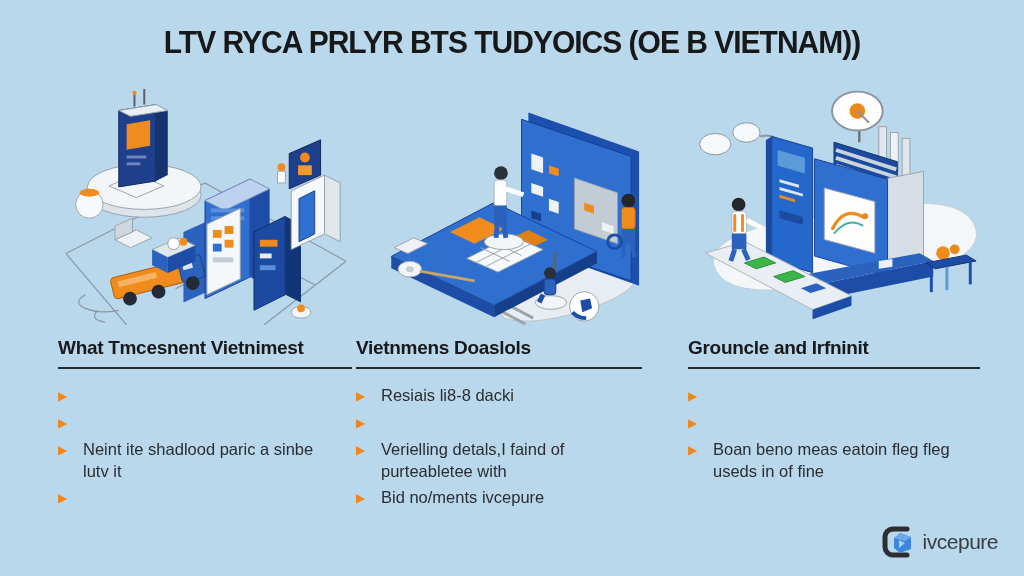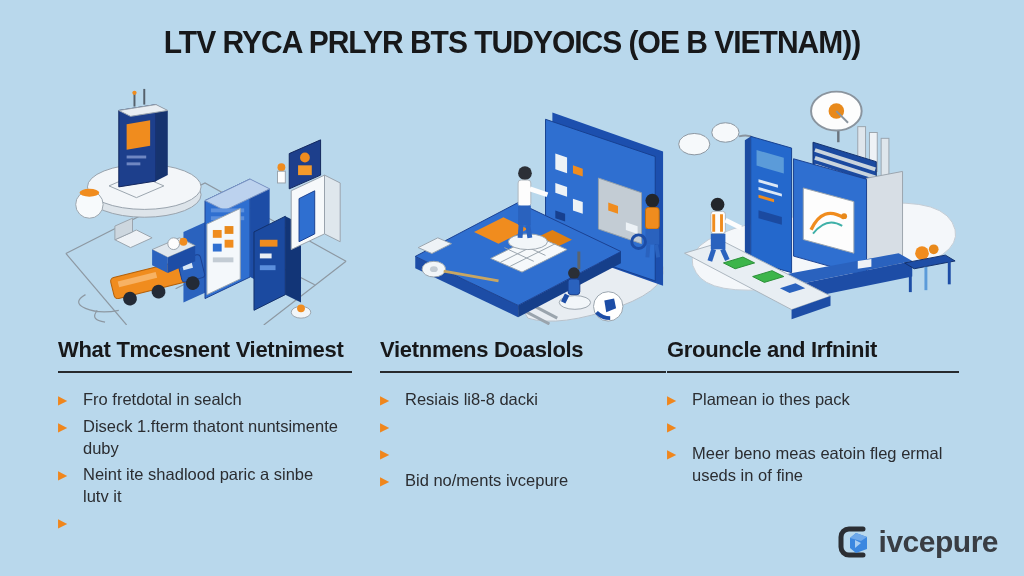--- a/index.html
+++ b/index.html
@@ -10,42 +10,42 @@
     -webkit-font-smoothing:antialiased;
   }
   .title{
     position:absolute;top:26px;left:0;width:100%;
     text-align:center;font-size:30px;font-weight:700;
     color:#17181a;letter-spacing:-1px;
     transform:scaleY(1.04);
   }
   .col{position:absolute;top:85px;}
   #col1{left:58px;width:294px;}
-  #col2{left:380px;width:286px;}
-  #col3{left:667px;width:292px;}
+  #col2{left:356px;width:286px;}
+  #col3{left:688px;width:292px;}
   .illus{width:100%;height:240px;display:block;}
   .col h2{
-    margin:12px 0 0 0;font-size:22px;font-weight:700;color:#17181a;
+    margin:12px 0 0 0;font-size:19px;font-weight:700;color:#17181a;
     letter-spacing:-0.3px;padding-bottom:8px;border-bottom:2px solid #272a2e;
   }
   .bullets{list-style:none;margin:15px 0 0 0;padding:0;}
   .bullets li{
     display:flex;align-items:flex-start;gap:10px;
     font-size:16.5px;line-height:22px;color:#2b2d31;
     margin-bottom:4px;padding-right:14px;
   }
   .marker{
     flex:0 0 15px;color:#f0861c;font-size:12px;line-height:22px;
     padding-top:1px;
   }
   .logo{
     position:absolute;right:26px;bottom:16px;
     display:flex;align-items:center;gap:6px;
   }
-  .logo-text{font-size:30px;font-weight:700;color:#393d43;letter-spacing:-0.5px;}
+  .logo-text{font-size:21px;font-weight:400;color:#393d43;letter-spacing:-0.5px;}
   svg{display:block;}
   .outline{stroke:#8d98a2;fill:none;stroke-width:1.2;}
 </style>
 </head>
 <body>
 
 <div class="title">LTV RYCA PRLYR BTS TUDYOICS (OE B VIETNAM))</div>
 
 <section class="col" id="col1">
   <svg class="illus" viewBox="0 0 300 245">
@@ -127,25 +127,23 @@
       <circle cx="118" cy="162" r="6" fill="#fdfdfd" stroke="#9aa4ad"></circle>
       <circle cx="128" cy="160" r="4" fill="#f08c1e"></circle>
       <ellipse cx="248" cy="232" rx="10" ry="6" fill="#f2f6f9" stroke="#9aa4ad"></ellipse>
       <circle cx="248" cy="228" r="4" fill="#f08c1e"></circle>
     </g>
   </svg>
   <h2>What Tmcesnent Vietnimest</h2>
   <ul class="bullets">
     <li>
         <span class="marker">▶</span>
-        <span>Fro fretdotal in sealch</span>
-      </li>
-    <li>
-        <span class="marker">▶</span>
-        <span>Diseck 1.fterm thatont nuntsimente duby</span>
+      </li>
+    <li>
+        <span class="marker">▶</span>
       </li>
     <li>
         <span class="marker">▶</span>
         <span>Neint ite shadlood paric a sinbe lutv it</span>
       </li>
     <li>
         <span class="marker">▶</span>
       </li>
   </ul>
 </section>
@@ -229,20 +227,21 @@
   <ul class="bullets">
     <li>
         <span class="marker">▶</span>
         <span>Resiais li8-8 dacki</span>
       </li>
     <li>
         <span class="marker">▶</span>
       </li>
     <li>
         <span class="marker">▶</span>
+        <span>Verielling detals,I faind of purteabletee with</span>
       </li>
     <li>
         <span class="marker">▶</span>
         <span>Bid no/ments ivcepure</span>
       </li>
   </ul>
 </section>
 
 <section class="col" id="col3">
   <svg class="illus" viewBox="0 0 300 245">
@@ -321,28 +320,27 @@
       <polygon points="244,182 286,174 296,180 254,188" fill="#1d4da6" stroke="#12306b"></polygon>
       <line x1="250" y1="188" x2="250" y2="212" stroke="#1d4da6" stroke-width="3"></line>
       <line x1="290" y1="180" x2="290" y2="204" stroke="#1d4da6" stroke-width="3"></line>
       <line x1="266" y1="186" x2="266" y2="210" stroke="#5b9bd9" stroke-width="3"></line>
     </g>
   </svg>
   <h2>Grouncle and Irfninit</h2>
   <ul class="bullets">
     <li>
         <span class="marker">▶</span>
-        <span>Plamean io thes pack</span>
-      </li>
-    <li>
-        <span class="marker">▶</span>
-      </li>
-    <li>
-        <span class="marker">▶</span>
-        <span>Meer beno meas eatoin fleg ermal useds in of fine</span>
+      </li>
+    <li>
+        <span class="marker">▶</span>
+      </li>
+    <li>
+        <span class="marker">▶</span>
+        <span>Boan beno meas eatoin fleg fleg useds in of fine</span>
       </li>
   </ul>
 </section>
 
 <div class="logo">
   <svg width="36" height="36" viewBox="0 0 36 36">
     <path d="M26 5 H12 a8 8 0 0 0 -8 8 v10 a8 8 0 0 0 8 8 h14" fill="none" stroke="#2b2e33" stroke-width="5" stroke-linecap="round"></path>
     <polygon points="19,9 30,13 30,25 19,29 13,24 13,14" fill="#3b87e0"></polygon>
     <polygon points="19,9 30,13 24,17 13,14" fill="#6fa9ea"></polygon>
     <polygon points="18,16 24,19 18,24" fill="#a8cdf2"></polygon>

